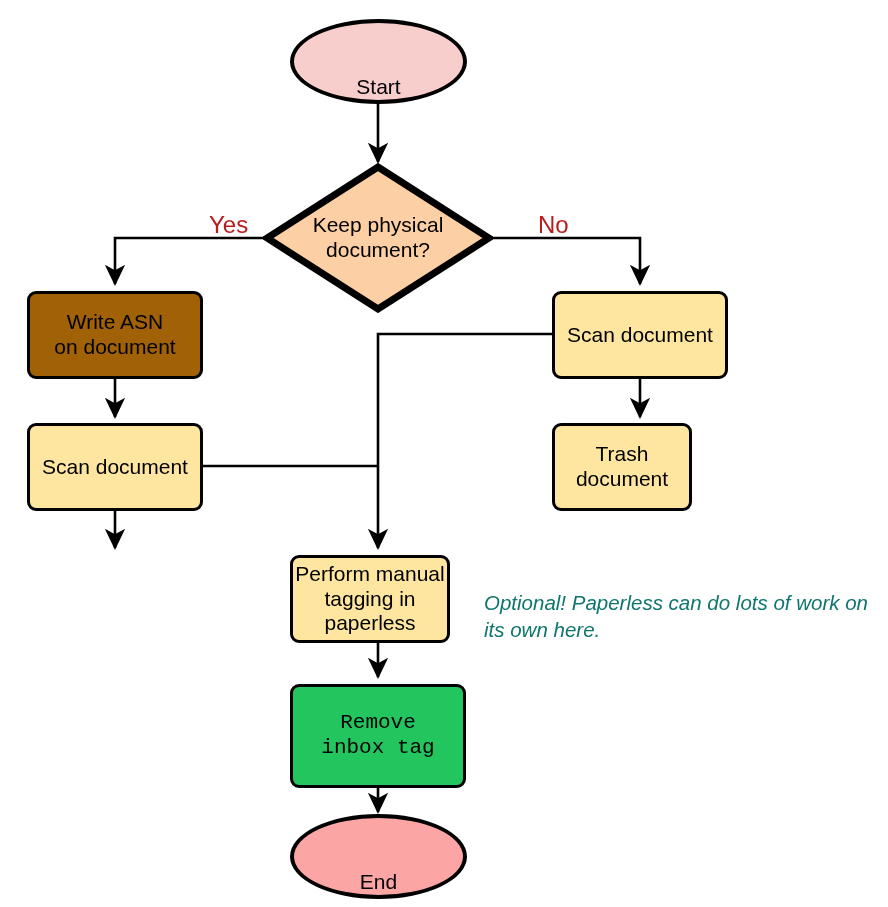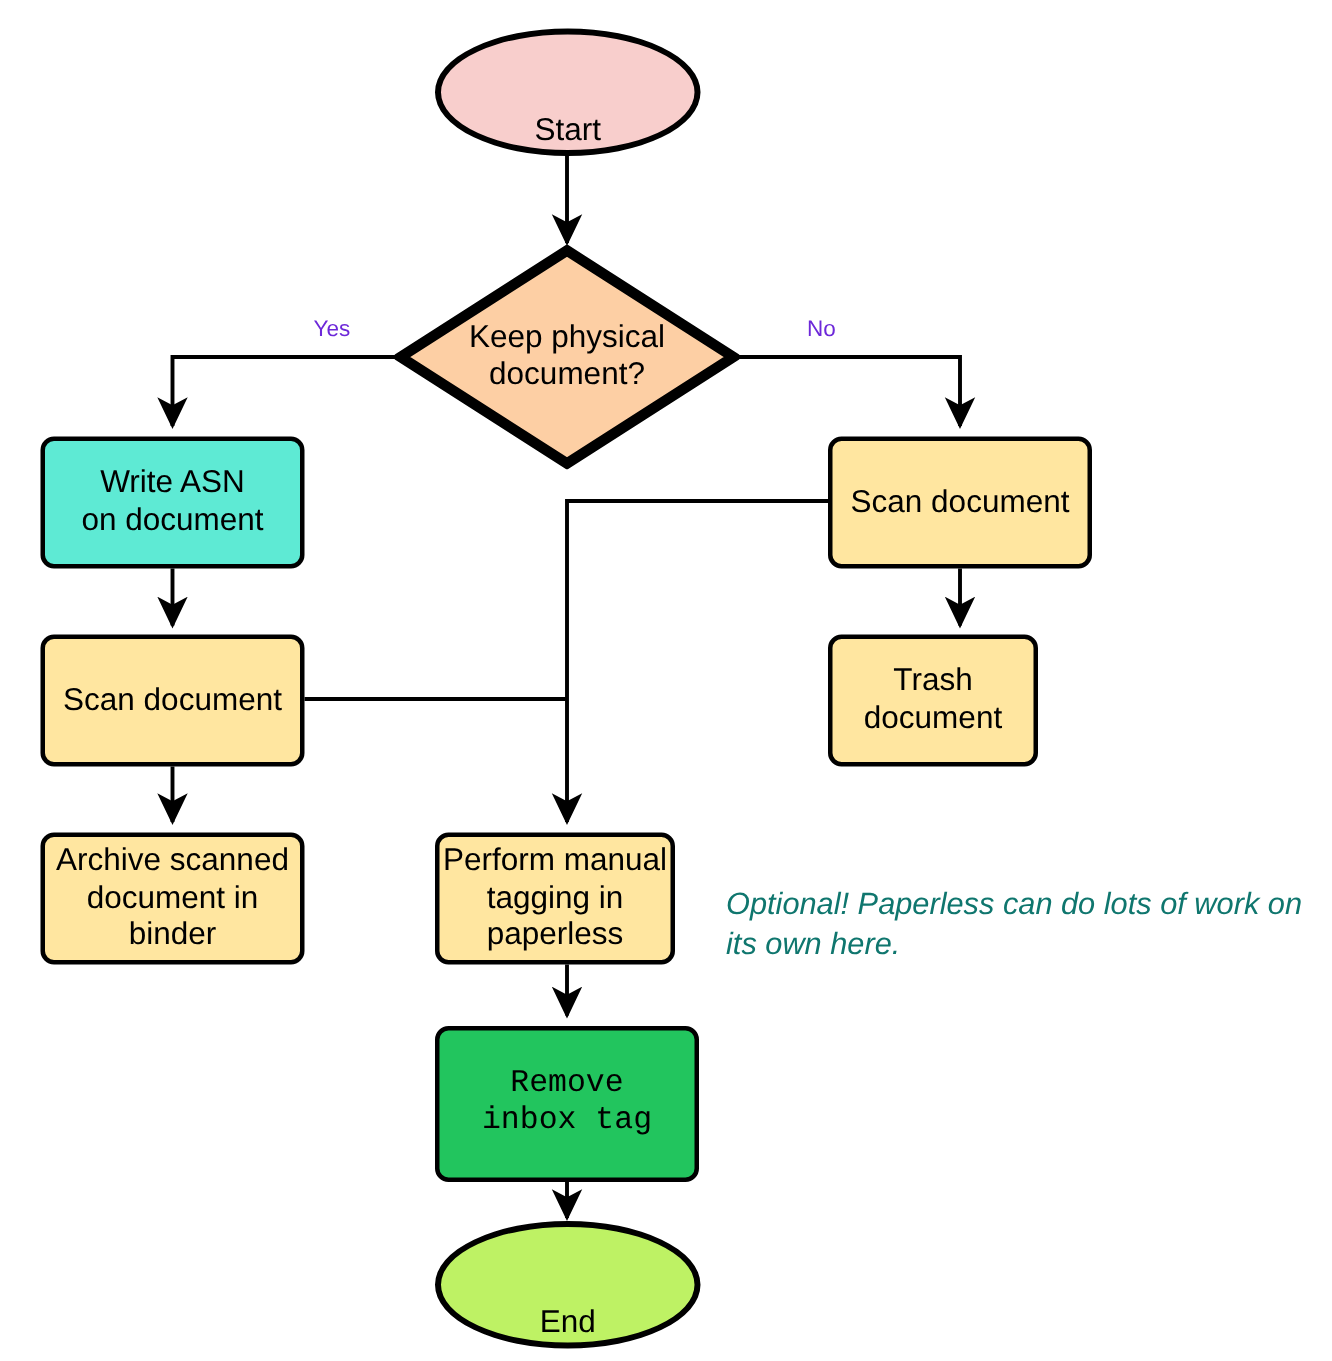--- a/index.html
+++ b/index.html
@@ -58,22 +58,22 @@
     top: 0;
     width: 100%;
     height: 100%;
   }
   .decision-text {
     position: relative;
     z-index: 1;
   }
   .edge-label {
     position: absolute;
-    font-size: 15px;
-    color: #6d28d9;
+    font-size: 24px;
+    color: #b91c1c;
     z-index: 3;
     white-space: nowrap;
   }
   .annotation {
     position: absolute;
     font-size: 20.5px;
     font-style: italic;
     line-height: 1.32;
     color: #0f766e;
     z-index: 3;
@@ -121,55 +121,50 @@
       <polygon points="115,4 226,75 115,146 4,75" fill="#fdcfa4" stroke="#000000" stroke-width="7" stroke-linejoin="miter"></polygon>
     </svg>
     <span class="decision-text">Keep physical
 document?</span>
   </div>
 
   <div class="edge-label" style="left:209px; top:211px;">Yes</div>
 
   <div class="edge-label" style="left:538px; top:211px;">No</div>
 
-  <div class="node node-process" style="left:27px; top:291px; width:176px; height:88px; background:#5eead4;">
+  <div class="node node-process" style="left:27px; top:291px; width:176px; height:88px; background:#a16207;">
     <span>Write ASN
 on document</span>
   </div>
 
   <div class="node node-process" style="left:27px; top:423px; width:176px; height:88px; background:#ffe6a0;">
     <span>Scan document</span>
   </div>
 
-  <div class="node node-process" style="left:27px; top:555px; width:176px; height:88px; background:#ffe6a0;">
-    <span>Archive scanned
-document in
-binder</span>
-  </div>
 
   <div class="node node-process" style="left:552px; top:291px; width:176px; height:88px; background:#ffe6a0;">
     <span>Scan document</span>
   </div>
 
   <div class="node node-process" style="left:552px; top:423px; width:140px; height:88px; background:#ffe6a0;">
     <span>Trash document</span>
   </div>
 
   <div class="node node-process" style="left:290px; top:555px; width:160px; height:88px; background:#ffe6a0;">
     <span>Perform manual
 tagging in
 paperless</span>
   </div>
 
   <div class="node node-process" style="left:290px; top:684px; width:176px; height:104px; background:#22c55e;font-family:Liberation Mono, monospace;">
     <span>Remove
 inbox tag</span>
   </div>
 
-  <div class="node node-terminator" style="left:290px; top:814px; width:177px; height:85px; background:#bef264;">
+  <div class="node node-terminator" style="left:290px; top:814px; width:177px; height:85px; background:#fca5a5;">
     <span>End</span>
   </div>
 
   <div class="annotation" style="left:484px; top:589px; width:400px;">
     <div>Optional! Paperless can do lots of work on</div>
     <div>its own here.</div>
   </div>
 
 </div>
 

